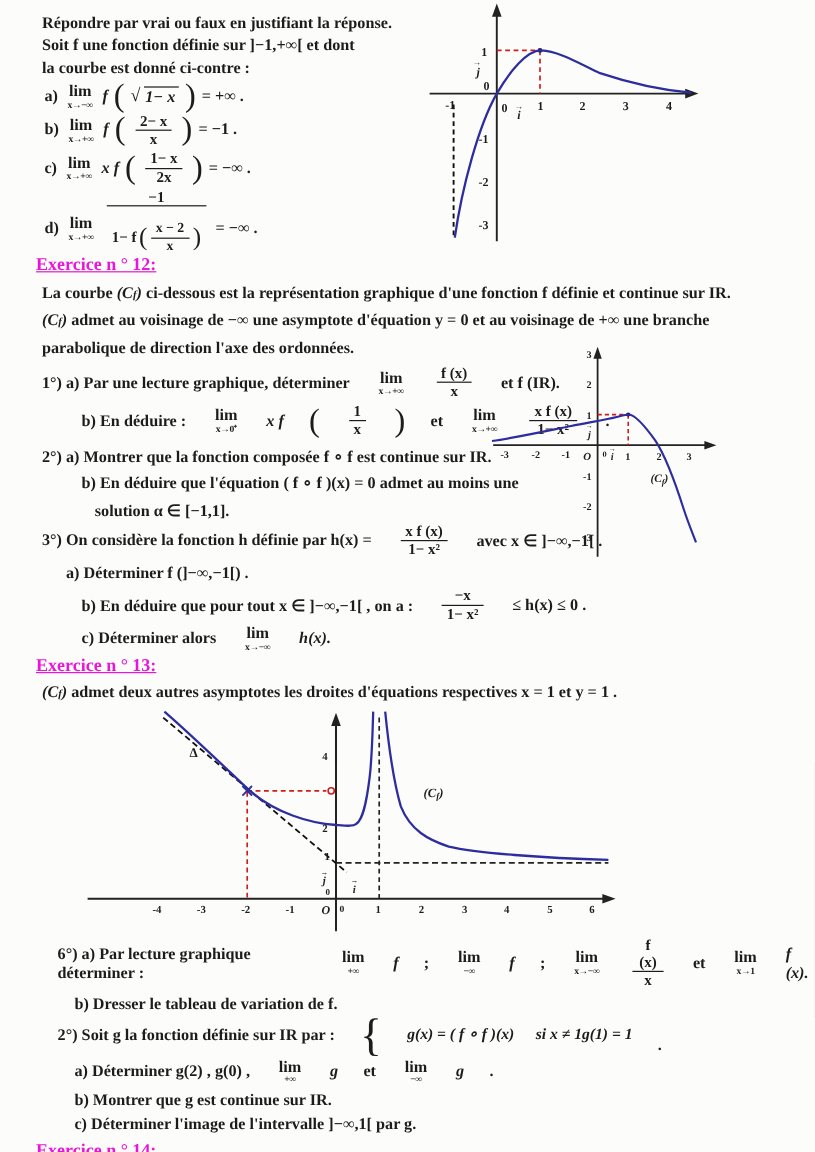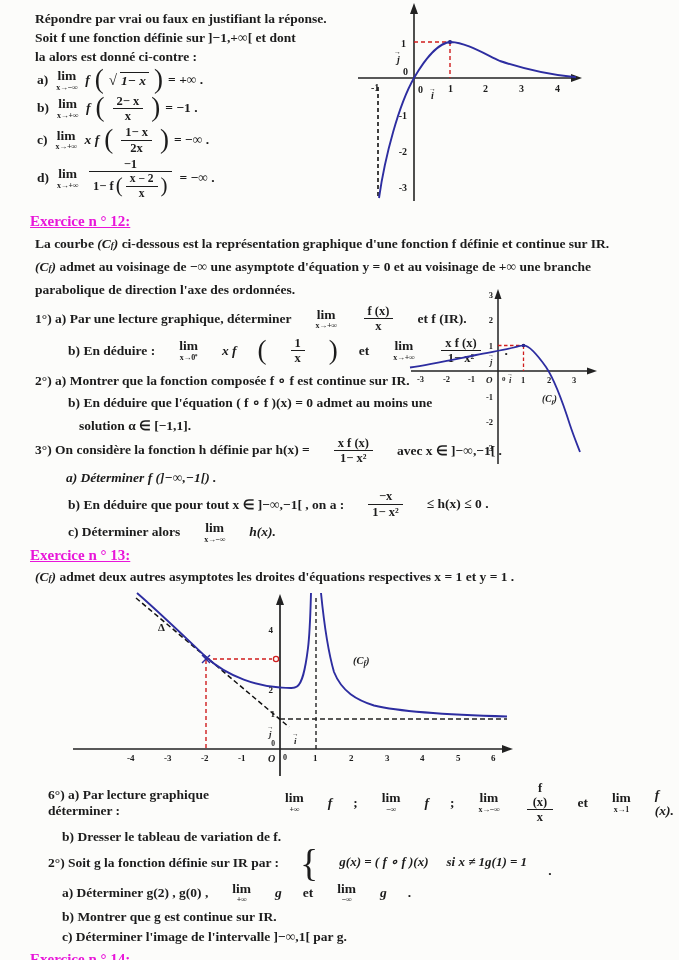--- a/index.html
+++ b/index.html
@@ -8,21 +8,21 @@
   .content{padding:9px 0 0 35px;}
   p{margin:0;line-height:19px;}
   .pp{line-height:21px;}
   .item{display:flex;align-items:center;gap:5px;margin:2px 0 0 2px;}
   .mline{display:flex;align-items:center;gap:21px;}
   .lim{display:inline-flex;flex-direction:column;align-items:center;line-height:1;margin:0 3px;}
   .lim .sub{font-size:8px;margin-top:1px;letter-spacing:-0.3px;}
   .frac{display:inline-flex;flex-direction:column;align-items:stretch;text-align:center;line-height:1.15;margin:0 3px;font-size:12.5px;}
   .frac .num{border-bottom:1.4px solid #1c1c1c;padding:0 4px;}
   .frac .den{padding:0 4px;}
-  .ifrac{font-size:11.5px;margin:0 1px;}
+  .ifrac{font-size:11.5px;margin:12px 1px;}
   .row{display:inline-flex;align-items:center;gap:2px;justify-content:flex-end;}
   .bp{font-weight:400;font-size:27px;line-height:0;position:relative;top:-1px;}
   .bp-sm{font-size:21px;}
   .rad{font-size:15px;font-weight:400;}
   .sqrt-top{border-top:1.5px solid #1c1c1c;padding:0 3px 0 1px;margin-left:-2px;font-style:italic;}
   .ex-head{font-family:Liberation Serif, serif;color:#e816d9;font-size:15px;font-weight:700;
            text-decoration:underline;margin:3px 0 3px -5px;display:inline-block;}
   .cfref{font-style:italic;}
   .cfref .s{font-size:9px;}
   .brace{font-weight:400;font-size:38px;line-height:0.85;}
@@ -37,21 +37,21 @@
 </head>
 <body>
 
 <div class="page">
 <div class="content">
 
   
   <section class="row1">
     <p>Répondre par vrai ou faux en justifiant la réponse.</p>
     <p>Soit f une fonction définie sur  ]−1,+∞[  et dont</p>
-    <p>la alors est donné ci-contre :</p>
+    <p>la courbe est donné ci-contre :</p>
 
     <div class="item" style="margin-top:3px;">
       <span>a)</span>
       <span class="lim">
             <span>lim</span>
             <span class="sub">x→−∞</span>
           </span>
       <i>f</i>
       <span class="bp">(</span>
           <span class="rad">√</span>
@@ -190,21 +190,21 @@
   <p style="margin:4px 0 0 44px;">solution  α ∈ [−1,1].</p>
 
   <div class="mline" style="margin-top:1px;">
     <span>3°) On considère la fonction h définie par  h(x) =</span>
     <span class="frac">
           <span class="num">x f (x)</span>
           <span class="den">1− x²</span>
         </span>
     <span>avec  x ∈ ]−∞,−1[ .</span>
   </div>
-  <p style="margin:3px 0 0 31px;font-style:italic;">a) Déterminer  f (]−∞,−1[) .</p>
+  <p style="margin:3px 0 0 20px;">a) Déterminer  f (]−∞,−1[) .</p>
 
   <div class="mline" style="margin:2px 0 0 33px;">
     <span>b) En déduire que pour tout x ∈ ]−∞,−1[ , on a :</span>
     <span class="frac">
           <span class="num">−x</span>
           <span class="den">1− x²</span>
         </span>
     <span>≤ h(x) ≤ 0 .</span>
   </div>
 

